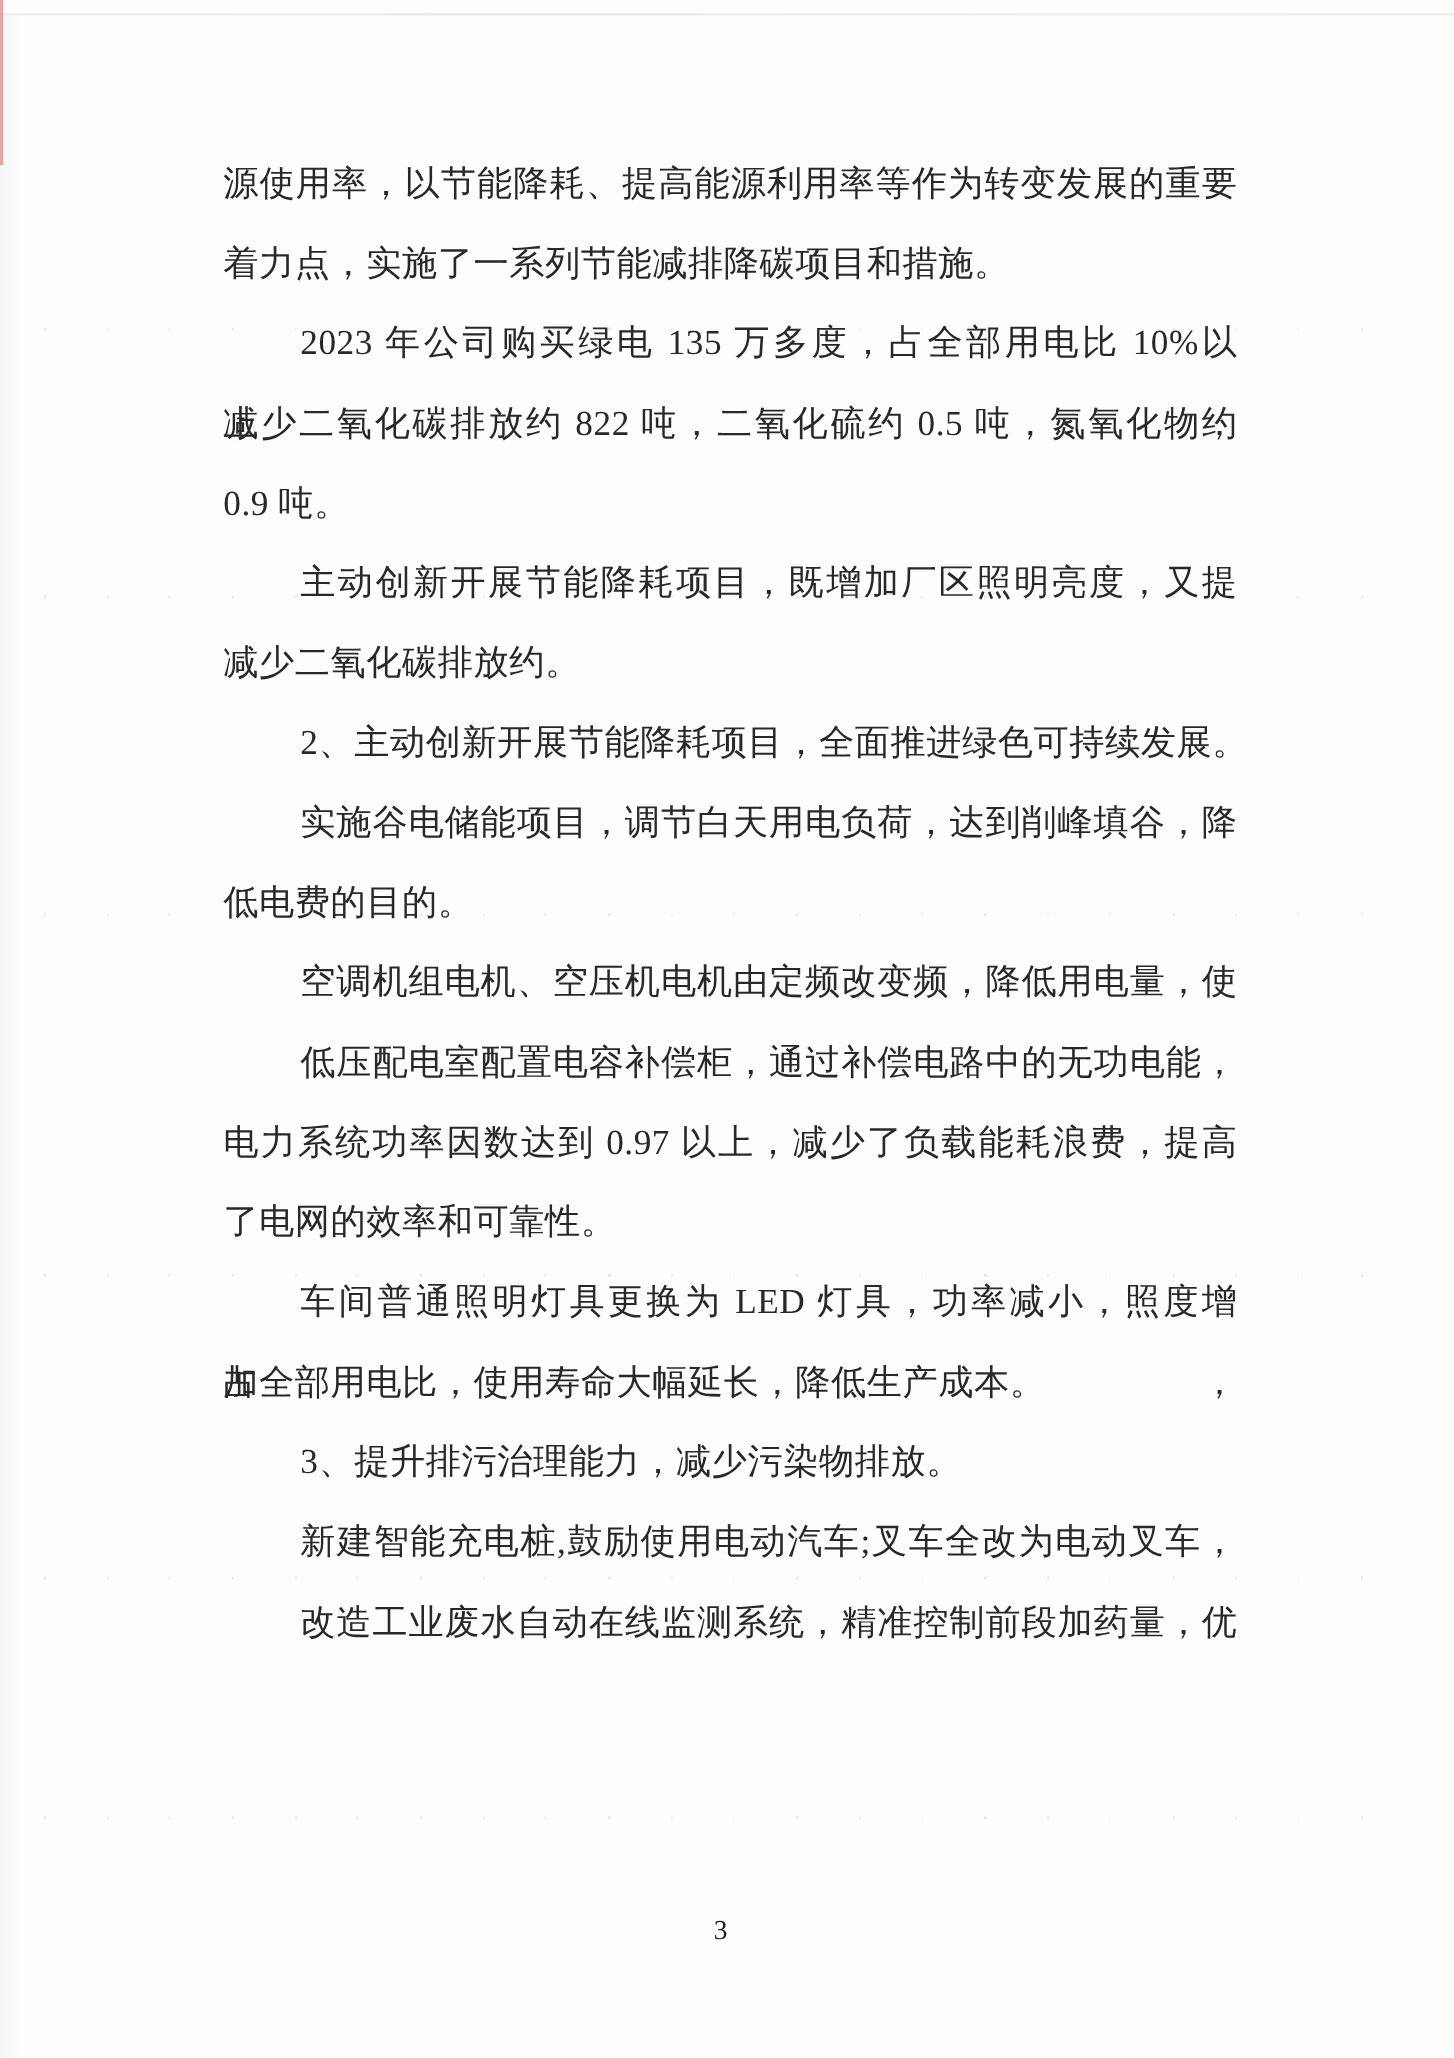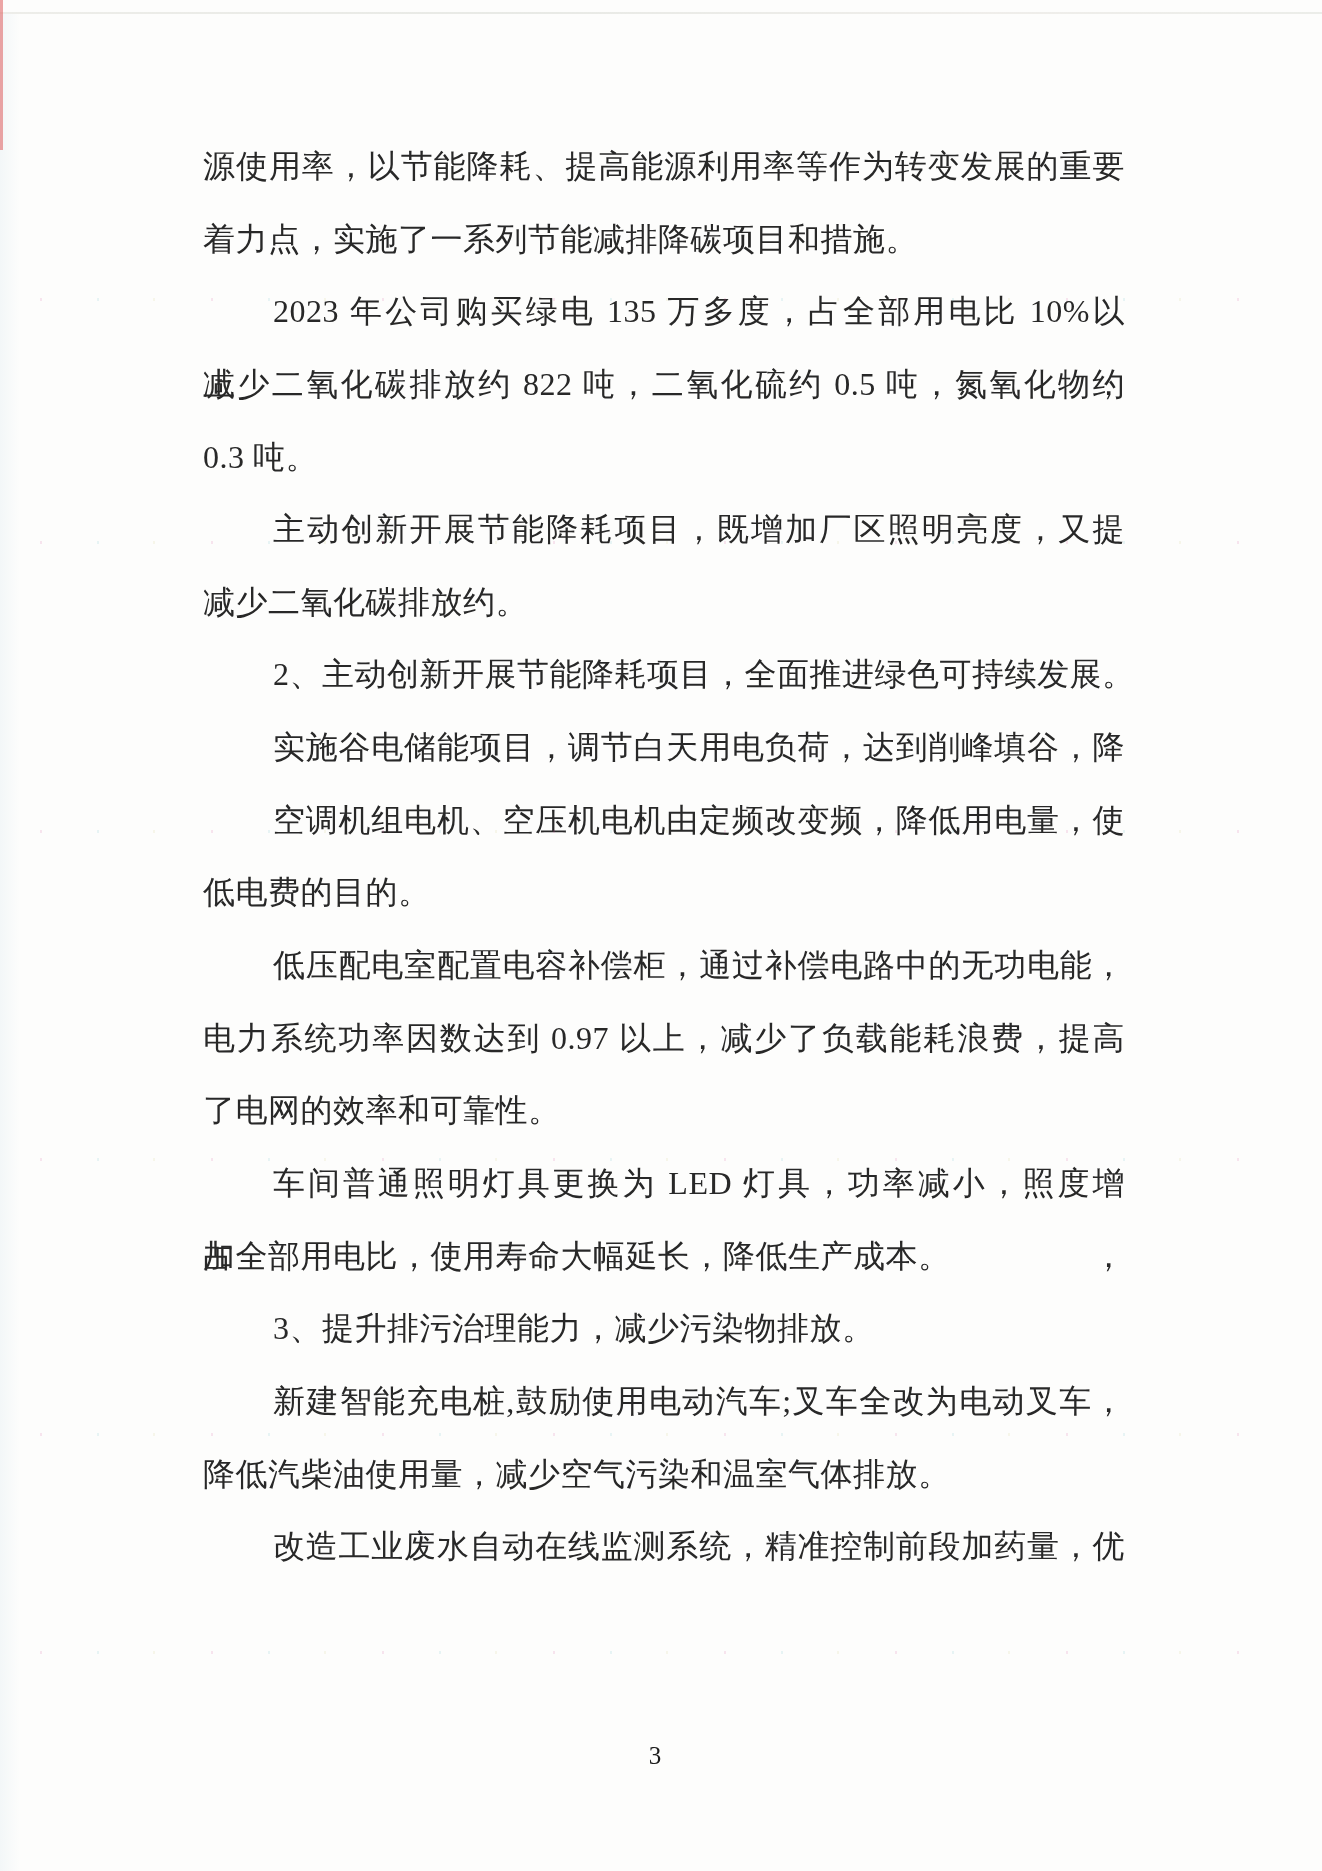--- a/index.html
+++ b/index.html
@@ -88,35 +88,34 @@
 <div class="page">
   <div class="scan-top-line"></div>
   <div class="scan-left-strip"></div>
   <div class="scan-red-sliver"></div>
 
   <div class="text-block">
       <div class="line justify">源使用率，以节能降耗、提高能源利用率等作为转变发展的重要</div>
       <div class="line">着力点，实施了一系列节能减排降碳项目和措施。</div>
       <div class="line indent justify">2023 年公司购买绿电 135 万多度，占全部用电比 10%以上，</div>
       <div class="line justify">减少二氧化碳排放约 822 吨，二氧化硫约 0.5 吨，氮氧化物约</div>
-      <div class="line">0.3 吨。</div>
+      <div class="line">0.9 吨。</div>
       <div class="line indent justify">主动创新开展节能降耗项目，既增加厂区照明亮度，又提</div>
       <div class="line">减少二氧化碳排放约。</div>
       <div class="line indent">2、主动创新开展节能降耗项目，全面推进绿色可持续发展。</div>
       <div class="line indent justify">实施谷电储能项目，调节白天用电负荷，达到削峰填谷，降</div>
+      <div class="line">低电费的目的。</div>
       <div class="line indent justify">空调机组电机、空压机电机由定频改变频，降低用电量，使</div>
-      <div class="line">低电费的目的。</div>
       <div class="line indent justify">低压配电室配置电容补偿柜，通过补偿电路中的无功电能，</div>
       <div class="line justify">电力系统功率因数达到 0.97 以上，减少了负载能耗浪费，提高</div>
       <div class="line">了电网的效率和可靠性。</div>
       <div class="line indent justify">车间普通照明灯具更换为 LED 灯具，功率减小，照度增加，</div>
       <div class="line">占全部用电比，使用寿命大幅延长，降低生产成本。</div>
       <div class="line indent">3、提升排污治理能力，减少污染物排放。</div>
       <div class="line indent justify">新建智能充电桩,鼓励使用电动汽车;叉车全改为电动叉车，</div>
-      <div class="line">降低汽柴油使用量，减少空气污染和温室气体排放。</div>
       <div class="line indent justify">改造工业废水自动在线监测系统，精准控制前段加药量，优</div>
     </div>
 
   <div class="page-number">3</div>
 <div class="noise-row" style="top: 298px;"></div>
     <div class="noise-row" style="top: 541px;"></div>
     <div class="noise-row" style="top: 830px;"></div>
     <div class="noise-row" style="top: 1158px;"></div>
     <div class="noise-row" style="top: 1433px;"></div>
     <div class="noise-row" style="top: 1651px;"></div>

